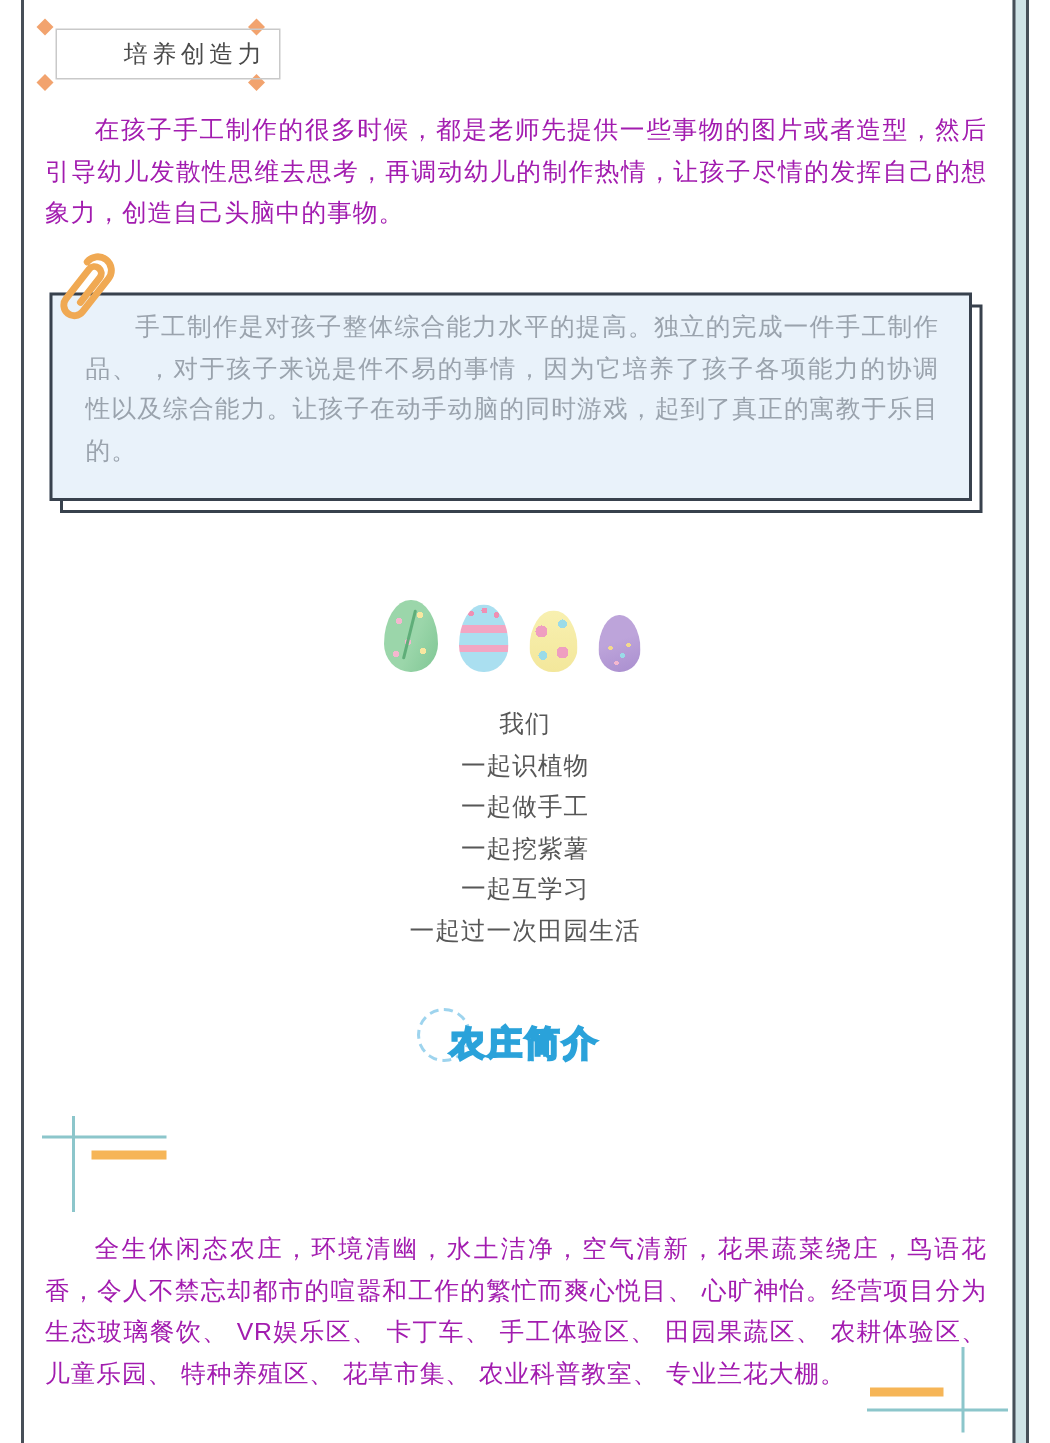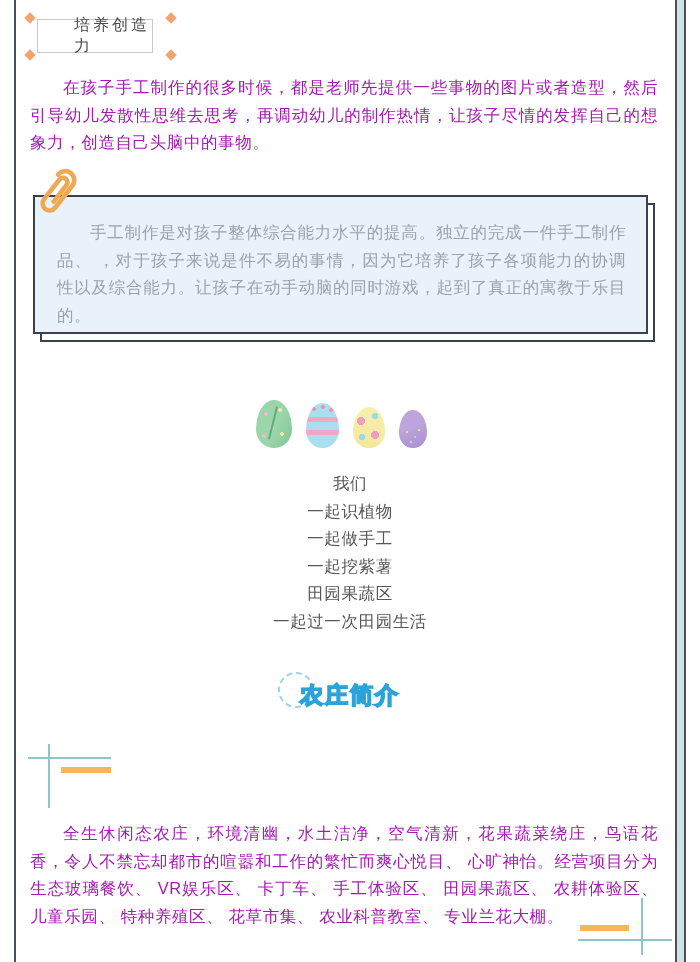--- a/index.html
+++ b/index.html
@@ -6,40 +6,40 @@
   html,body { width:700px; height:962px; background:#ffffff; overflow:hidden;
               font-family:"Liberation Sans","DejaVu Sans",sans-serif; }
   .stage { position:relative; width:700px; height:962px; background:#fff; }
 
   
   .frame-left  { position:absolute; left:14px; top:0; width:2px; height:962px; background:#474f58; }
   .frame-right { position:absolute; left:675px; top:0; width:11px; height:962px;
                  background:#cfe3e6; border-left:2px solid #474f58; border-right:2px solid #474f58; }
 
   
-  .title-box { position:absolute; left:37px; top:19px; width:116px; height:34px;
+  .title-box { position:absolute; left:37px; top:19px; width:150px; height:34px;
                border:1px solid #c9c9c9; display:flex; align-items:center; justify-content:center;padding-left:36px; }
   .title-box span { font-size:16px; color:#4a4a4a; letter-spacing:3px; }
   .diamond { position:absolute; width:8px; height:8px; background:#f2a36e; transform:rotate(45deg); }
   .d-tl { left:26px;  top:14px; }
   .d-tr { left:167px; top:14px; }
   .d-bl { left:26px;  top:51px; }
   .d-br { left:167px; top:51px; }
 
   
   .para { position:absolute; left:30px; width:628px; font-size:16.5px; line-height:27.5px;
           color:#a21caf; text-indent:2em; text-align:justify; letter-spacing:0.6px; }
   .para-intro { top:74px; }
   .para-farm  { top:783px;margin-top:37px; }
 
   
   .hl-outer { position:absolute; left:40px; top:203px; width:615px; height:139px;
               border:2px solid #38414d; background:transparent; }
   .hl-box { position:absolute; left:33px; top:195px; width:615px; height:139px;
-            background:#e9f2fa; border:2px solid #38414d; padding:22px 20px 0 22px; }
+            background:#e9f2fa; border:2px solid #38414d; padding:8px 20px 0 22px; }
   .hl-box p { font-size:16.5px; line-height:27.5px; color:#9aa3ad; text-indent:2em;
               text-align:justify; letter-spacing:0.6px; }
 
   
   .clip { position:absolute; left:32px; top:163px; width:48px; height:58px; }
 
   
   .eggs { position:absolute; left:0; top:396px; width:700px; height:52px;
           display:flex; align-items:flex-end; justify-content:center; gap:14px; padding-right:18px; }
   .egg { border-radius:50% 50% 50% 50% / 62% 62% 40% 40%; position:relative; }
@@ -136,21 +136,21 @@
     <div class="egg egg-blue"></div>
     <div class="egg egg-yellow"></div>
     <div class="egg egg-purple"></div>
   </div>
 
   <div class="invite">
     <div>我们</div>
     <div>一起识植物</div>
     <div>一起做手工</div>
     <div>一起挖紫薯</div>
-    <div>田园果蔬区</div>
+    <div>一起互学习</div>
     <div>一起过一次田园生活</div>
   </div>
 
   <div class="section-title-wrap">
     <div class="section-title">
       <i class="dashed-circle"></i>
       <span>农庄简介</span>
     </div>
   </div>
 

